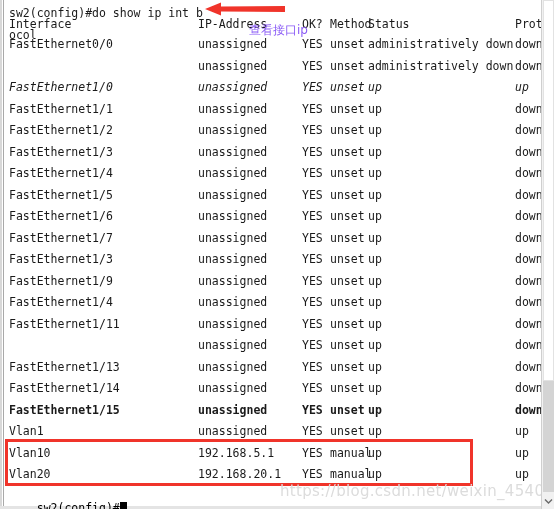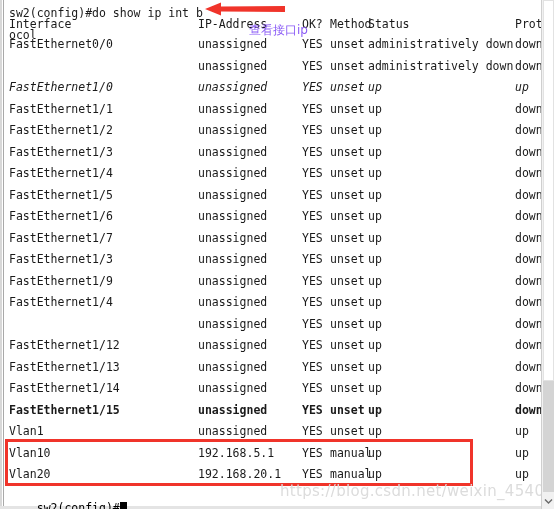--- a/index.html
+++ b/index.html
@@ -302,28 +302,28 @@
         </div>
         <div class="row" style="top: 293px;">
           <span class="col-iface">FastEthernet1/4</span>
           <span class="col-ip">unassigned</span>
           <span class="col-ok">YES</span>
           <span class="col-method">unset</span>
           <span class="col-status">up</span>
           <span class="col-proto">down</span>
         </div>
         <div class="row" style="top: 314.5px;">
+          <span class="col-iface">FastEthernet1/11</span>
           <span class="col-ip">unassigned</span>
           <span class="col-ok">YES</span>
           <span class="col-method">unset</span>
           <span class="col-status">up</span>
           <span class="col-proto">down</span>
         </div>
         <div class="row" style="top: 336px;">
-          <span class="col-iface">FastEthernet1/12</span>
           <span class="col-ip">unassigned</span>
           <span class="col-ok">YES</span>
           <span class="col-method">unset</span>
           <span class="col-status">up</span>
           <span class="col-proto">down</span>
         </div>
         <div class="row" style="top: 357.5px;">
           <span class="col-iface">FastEthernet1/13</span>
           <span class="col-ip">unassigned</span>
           <span class="col-ok">YES</span>

